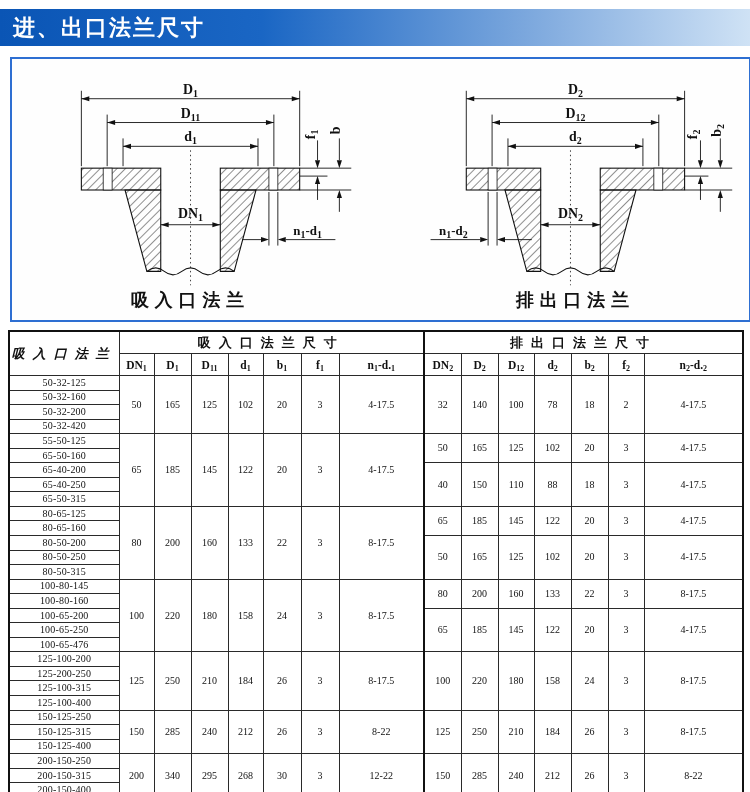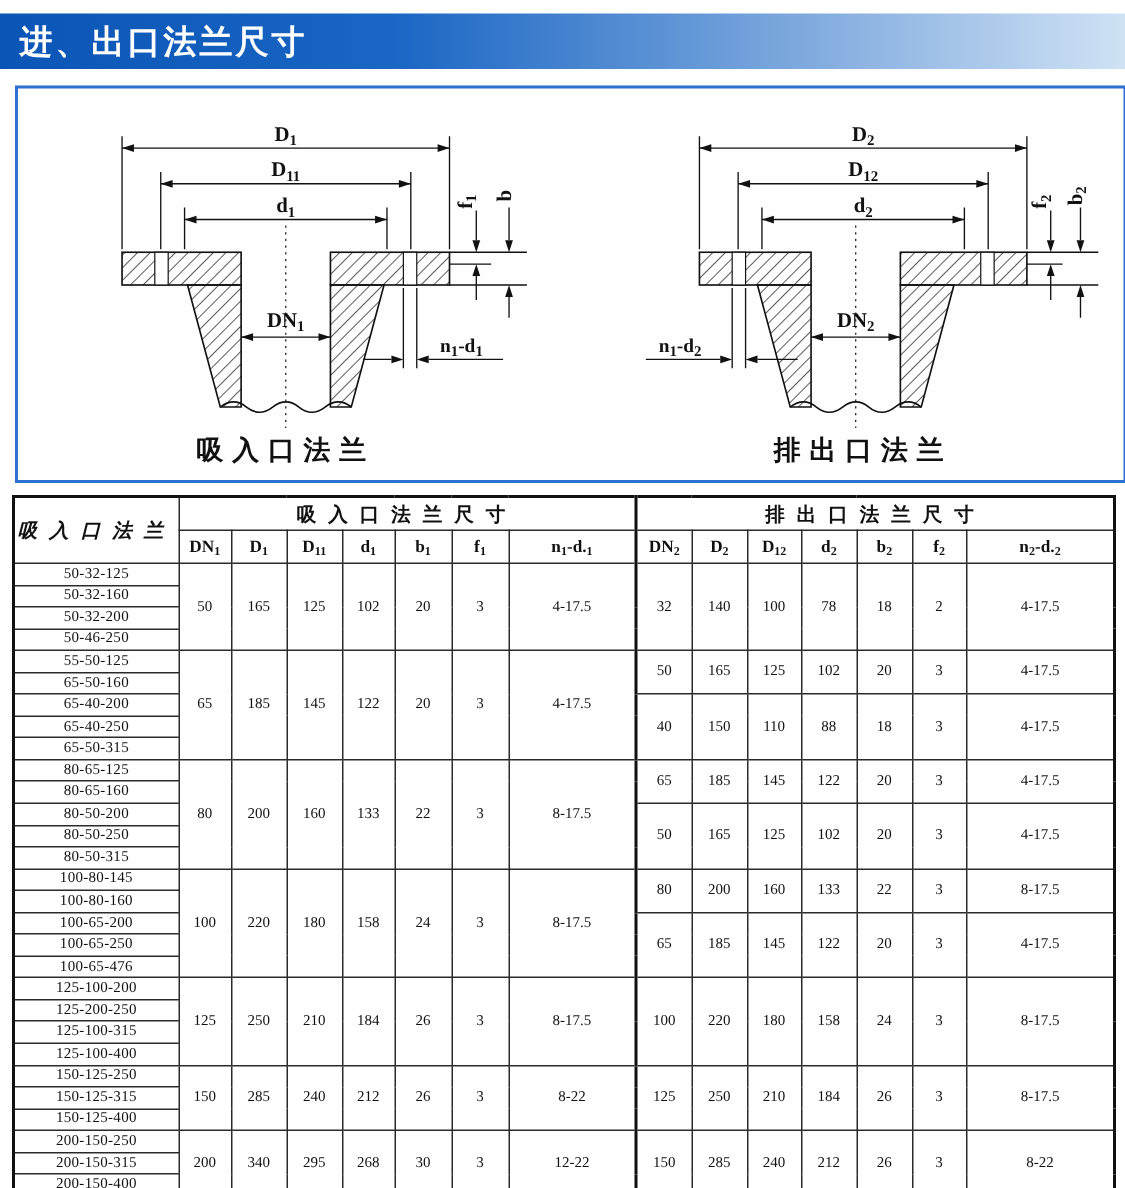--- a/index.html
+++ b/index.html
@@ -236,21 +236,21 @@
             <td rowspan="4">2</td>
             <td rowspan="4">4-17.5</td>
           </tr>
           <tr class="data-row">
             <td class="model-col">50-32-160</td>
           </tr>
           <tr class="data-row">
             <td class="model-col">50-32-200</td>
           </tr>
           <tr class="data-row">
-            <td class="model-col">50-46-250</td>
+            <td class="model-col">50-32-420</td>
           </tr>
           <tr class="data-row group-start">
             <td class="model-col">55-50-125</td>
             <td rowspan="5">65</td>
             <td rowspan="5">185</td>
             <td rowspan="5">145</td>
             <td rowspan="5">122</td>
             <td rowspan="5">20</td>
             <td rowspan="5">3</td>
             <td rowspan="5">4-17.5</td>

